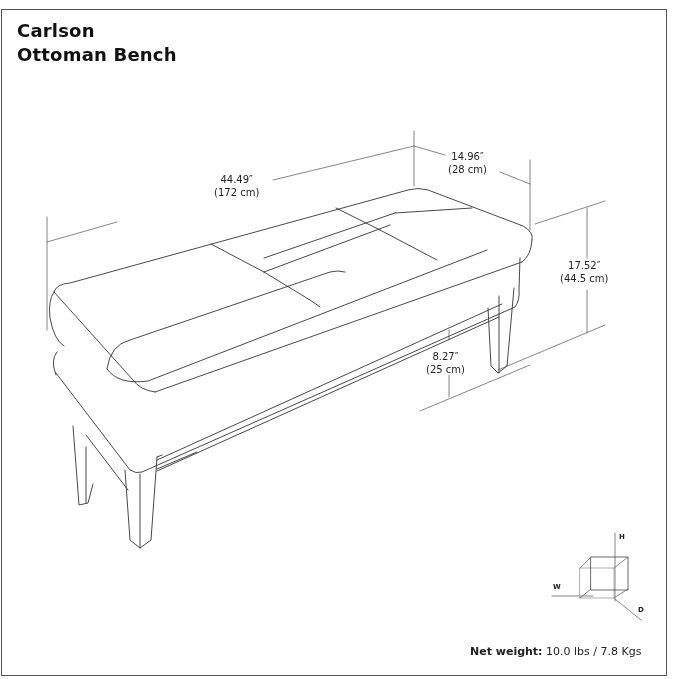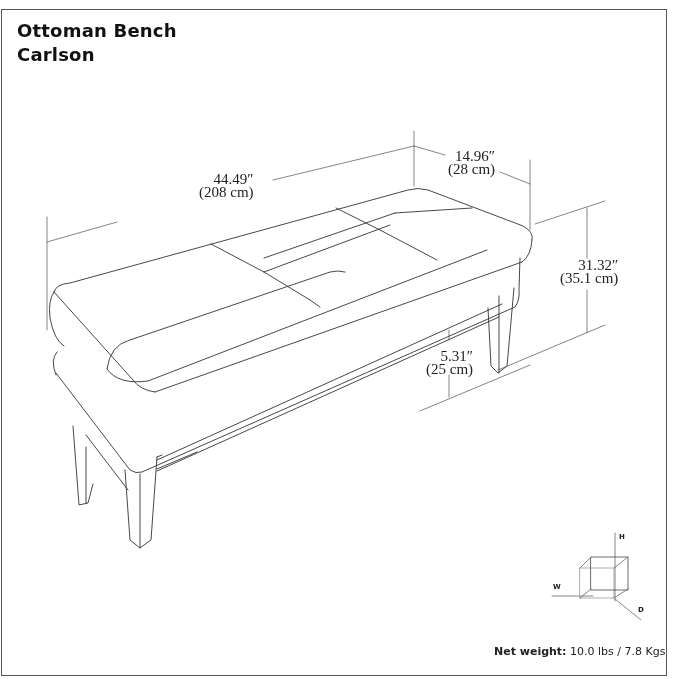--- a/index.html
+++ b/index.html
@@ -1,32 +1,32 @@
 <!DOCTYPE html>
 <html><head>
 <meta charset="utf-8">
 <style>
   html,body{margin:0;padding:0;background:#fff;}
   body{width:679px;height:679px;position:relative;overflow:hidden;font-family:"DejaVu Sans","Liberation Sans",sans-serif;}
   .frame{position:absolute;left:1px;top:9px;width:666px;height:667px;border:1px solid #555;box-sizing:border-box;}
   .title{position:absolute;left:17px;top:19px;font-weight:bold;font-size:18px;line-height:24px;color:#111;letter-spacing:0.2px;}
   svg{position:absolute;left:0;top:0;}
-  .dim{position:absolute;font-size:15px;line-height:13px;color:#222;text-align:right;white-space:nowrap;font-family:Liberation Serif, serif;}
+  .dim{position:absolute;font-size:10px;line-height:13px;color:#222;text-align:center;white-space:nowrap;}
   .weight{position:absolute;left:470px;top:645px;font-size:11px;color:#222;}
-  .weight b{font-weight:bold;margin-left:24px;}
+  .weight b{font-weight:bold;}
   .axis{position:absolute;font-size:7px;font-weight:bold;color:#222;}
 </style>
 </head>
 <body>
 
 <div class="frame"></div>
 
 <div class="title">
+  <div>Carlson</div>
   <div>Ottoman Bench</div>
-  <div>Carlson</div>
 </div>
 
 <svg width="679" height="679" viewBox="0 0 679 679" fill="none" stroke-linecap="round" stroke-linejoin="round">
 
   <g stroke="#666" stroke-width="0.8">
 
     <line x1="47" y1="242" x2="117" y2="222"></line>
     <line x1="273" y1="180" x2="414" y2="146"></line>
     <line x1="47" y1="217" x2="47" y2="330"></line>
     <line x1="414" y1="131" x2="414" y2="186"></line>
@@ -99,34 +99,34 @@
     <line x1="615" y1="599" x2="641" y2="620"></line>
     <rect x="580" y="568" width="34" height="30" stroke="#999"></rect>
     <rect x="591" y="557" width="37" height="33" stroke="#444"></rect>
     <line x1="580" y1="568" x2="591" y2="557"></line>
     <line x1="614" y1="568" x2="628" y2="557"></line>
     <line x1="580" y1="598" x2="591" y2="589"></line>
     <line x1="614" y1="598" x2="628" y2="589"></line>
   </g>
 </svg>
 
-<div class="dim" style="left:199px;top:173px;">
+<div class="dim" style="left:214px;top:173px;">
   <div>44.49″</div>
-  <div>(208 cm)</div>
+  <div>(172 cm)</div>
 </div>
 <div class="dim" style="left:448px;top:150px;">
   <div>14.96″</div>
   <div>(28 cm)</div>
 </div>
 <div class="dim" style="left:560px;top:259px;">
-  <div>31.32″</div>
-  <div>(35.1 cm)</div>
+  <div>17.52″</div>
+  <div>(44.5 cm)</div>
 </div>
 <div class="dim" style="left:426px;top:350px;">
-  <div>5.31″</div>
+  <div>8.27″</div>
   <div>(25 cm)</div>
 </div>
 
 <div class="axis" style="left:619px;top:533px;">H</div>
 <div class="axis" style="left:553px;top:583px;">W</div>
 <div class="axis" style="left:638px;top:606px;">D</div>
 
 <div class="weight">
   <b>Net weight:</b>
   <span>10.0 lbs / 7.8 Kgs</span>

